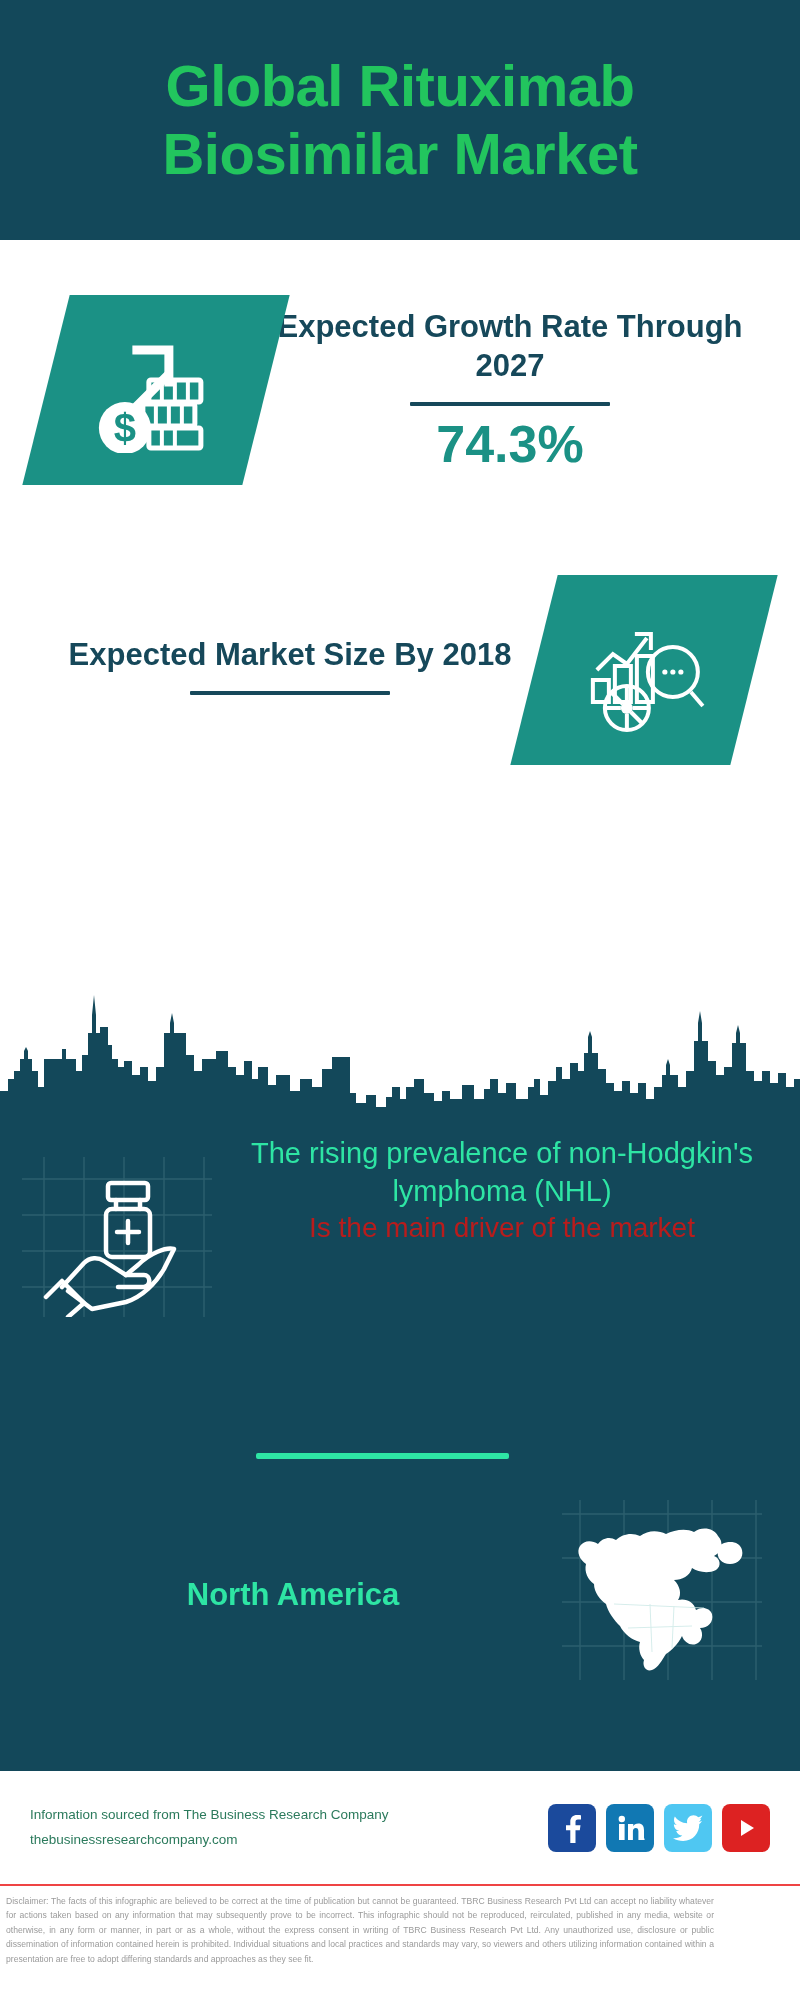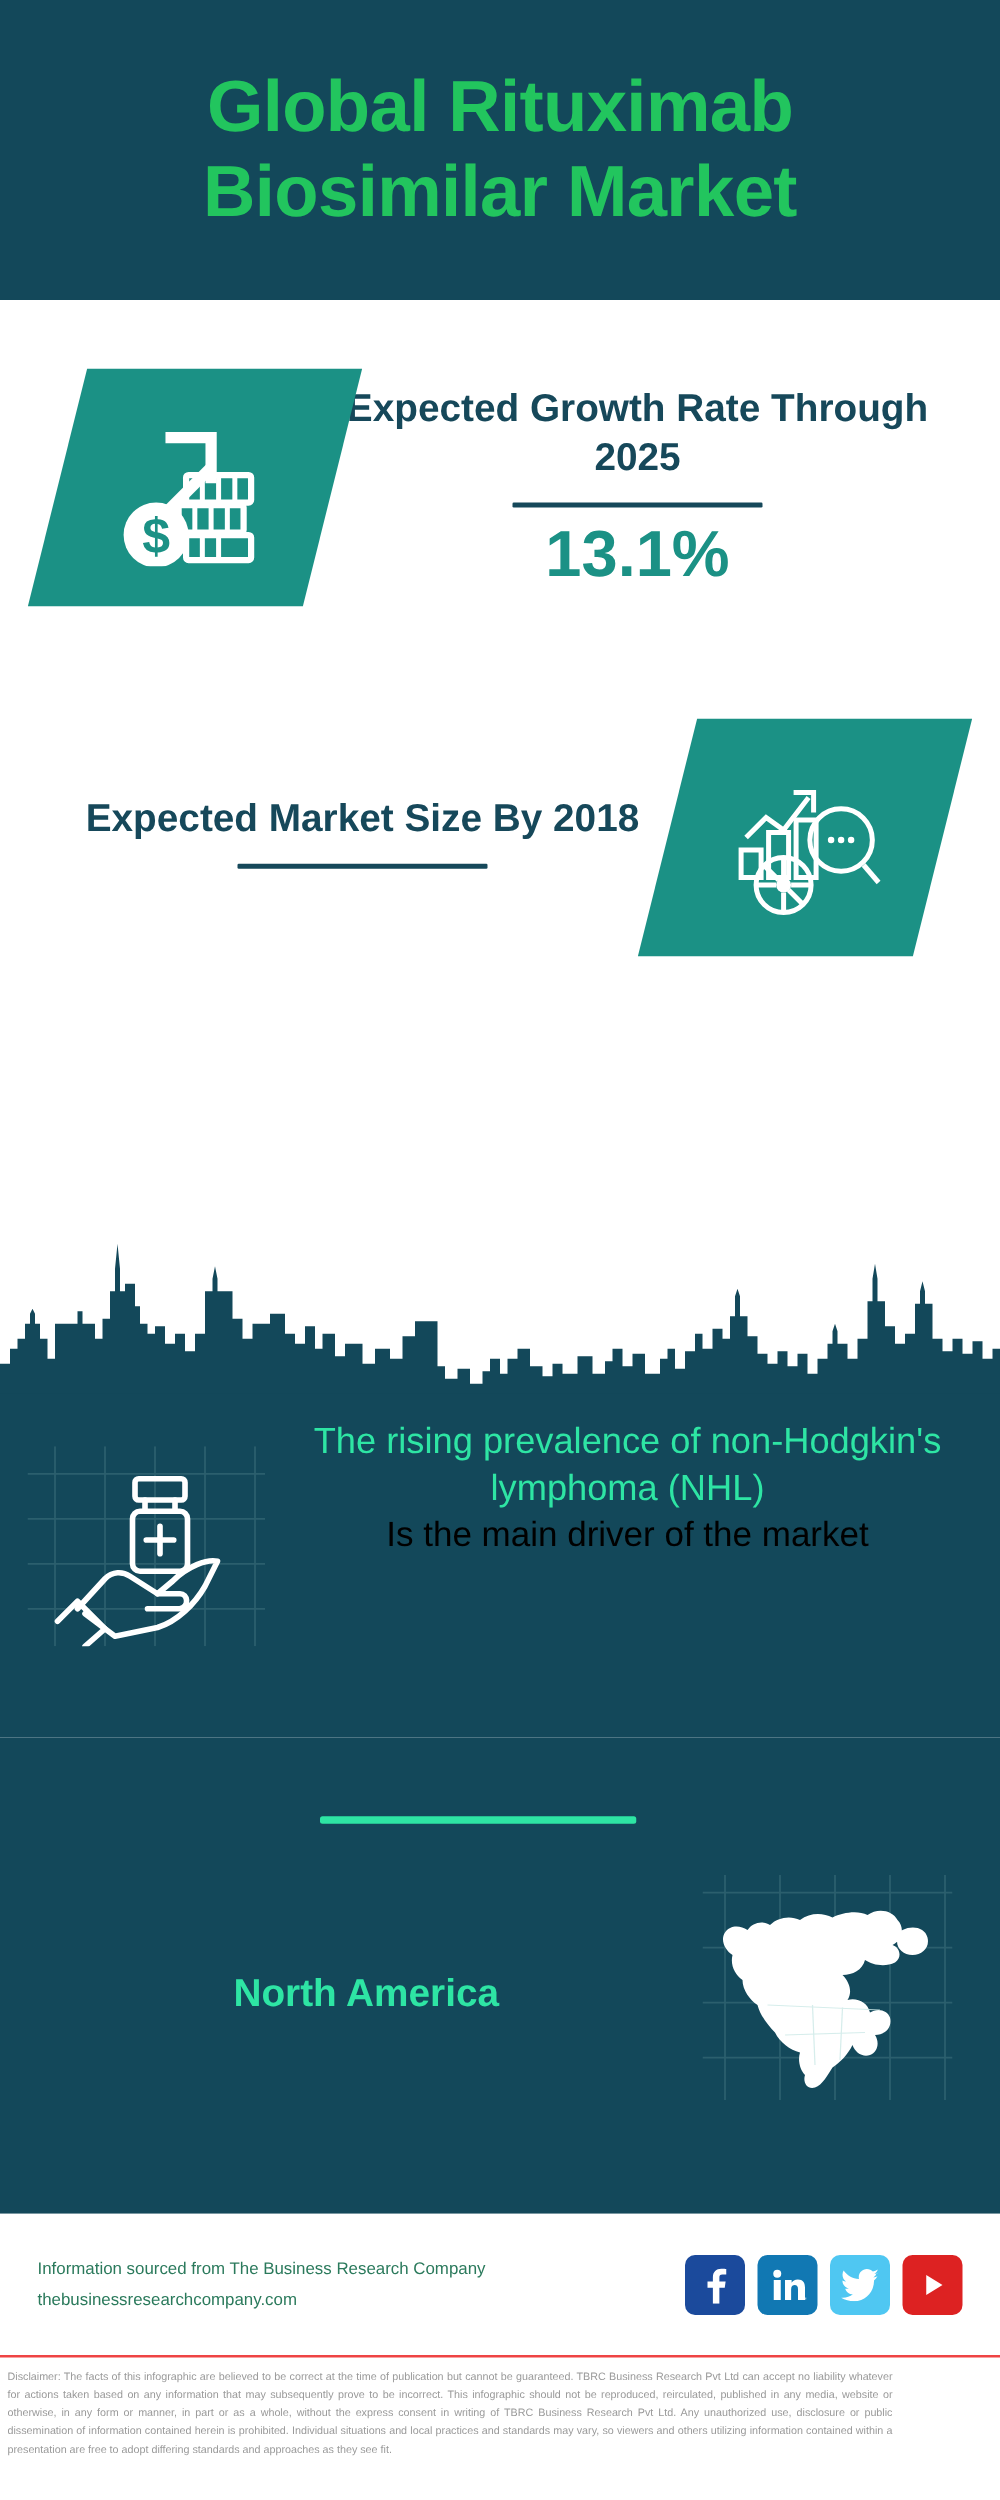--- a/index.html
+++ b/index.html
@@ -132,21 +132,21 @@
     text-align: center;
     padding: 0 22px 0 4px;
   }
   .driver-head {
     color: #2ee5a4;
     font-size: 29px;
     font-weight: normal;
     line-height: 1.3;
   }
   .driver-sub {
-    color: #000000;
+    color: #b91c1c;
     font-size: 28px;
     font-weight: normal;
     line-height: 1.32;
   }
 
   .mint-rule {
     position: absolute;
     left: 256px; top: 1453px;
     width: 253px; height: 6px;
     background: #2ee5a4;
@@ -258,23 +258,23 @@
         <line x1="91" y1="76" x2="91" y2="98" stroke="#ffffff" stroke-width="4"></line>
         <rect x="58" y="100" width="52" height="20" rx="2" stroke="#ffffff" stroke-width="5" fill="none"></rect>
         <line x1="71" y1="100" x2="71" y2="120" stroke="#ffffff" stroke-width="4"></line>
         <line x1="84" y1="100" x2="84" y2="120" stroke="#ffffff" stroke-width="4"></line>
 
         <circle cx="34" cy="100" r="26" fill="#ffffff"></circle>
         <text x="34" y="114" text-anchor="middle" font-family="Liberation Sans, sans-serif" font-size="40" font-weight="bold" fill="#1b9185">$</text>
       </svg>
     </div>
     <div class="stat-text">
-      <div class="stat-label">Expected Growth Rate Through 2025</div>
+      <div class="stat-label">Expected Growth Rate Through 2027</div>
       <div class="stat-rule"></div>
-      <div class="stat-value">13.1%</div>
+      <div class="stat-value">74.3%</div>
     </div>
     <div class="spacer-r"></div>
   </div>
 
   <div class="stat-row size">
     <div class="spacer-l"></div>
     <div class="stat-text">
       <div class="stat-label">Expected Market Size By 2018</div>
       <div class="stat-rule"></div>
     </div>

